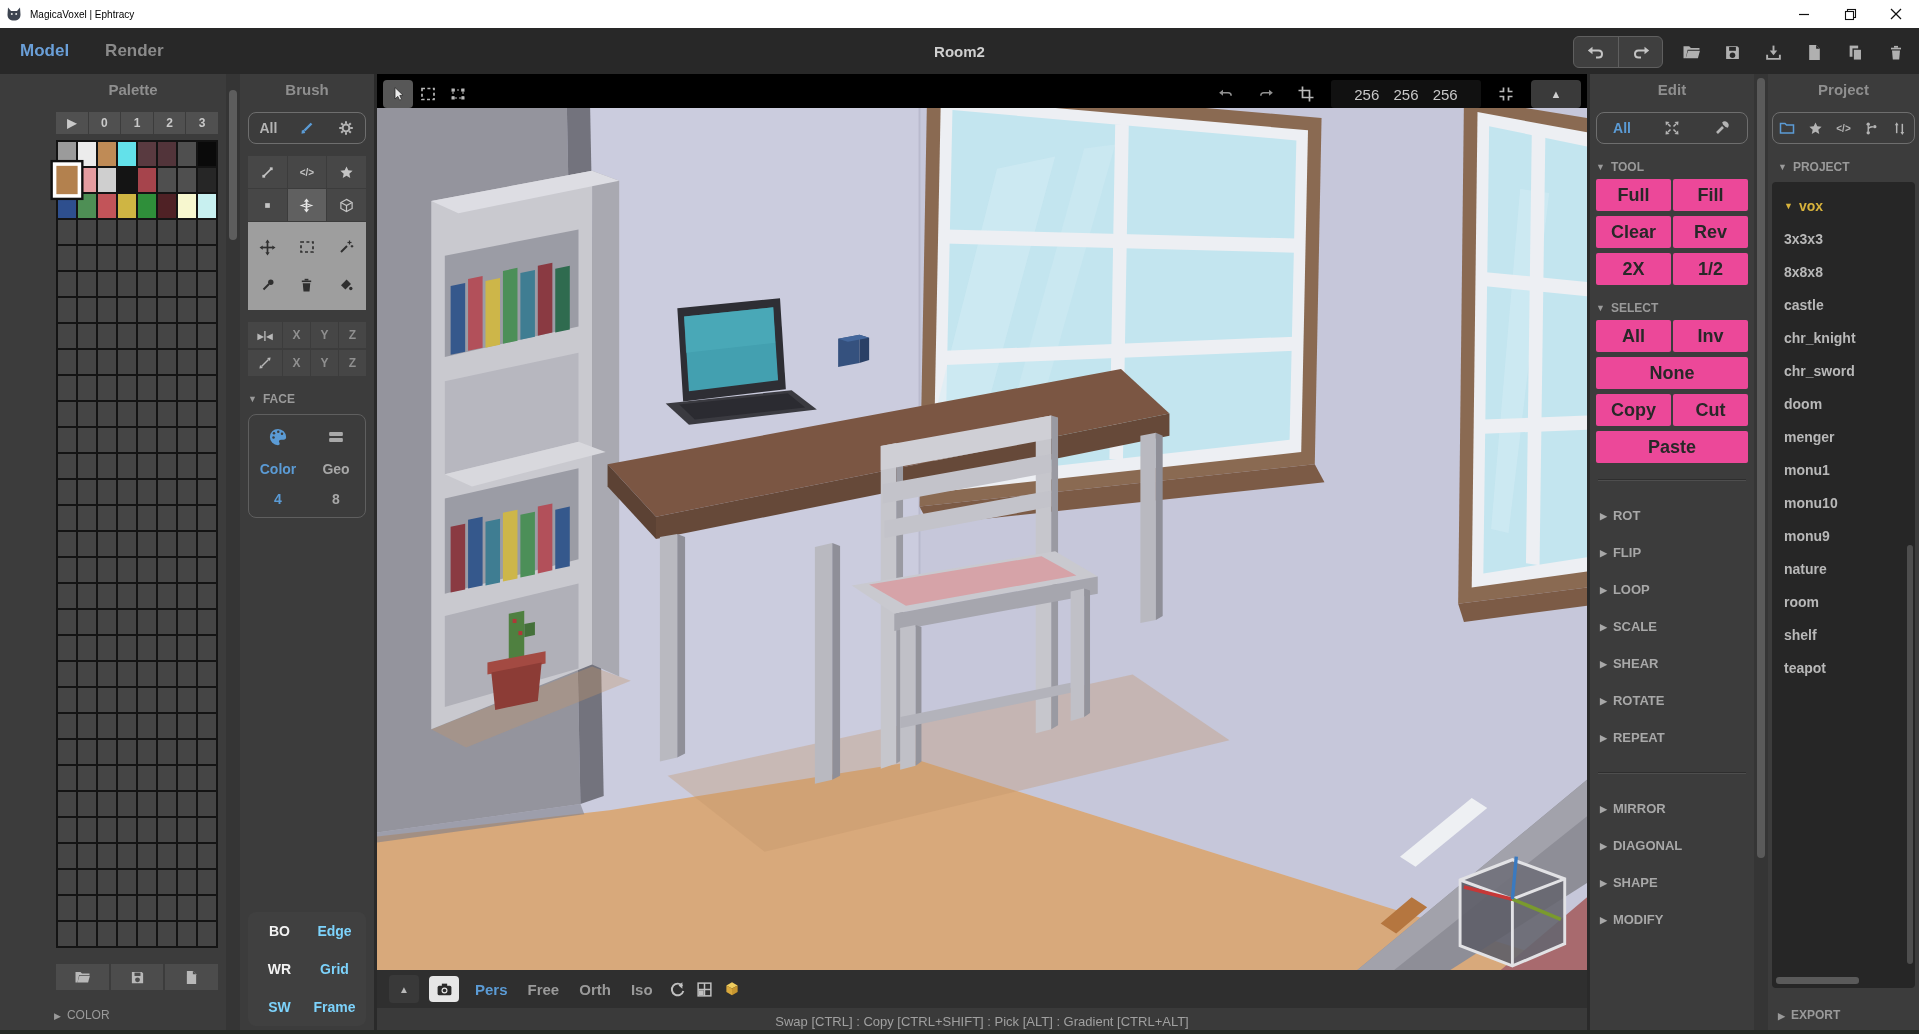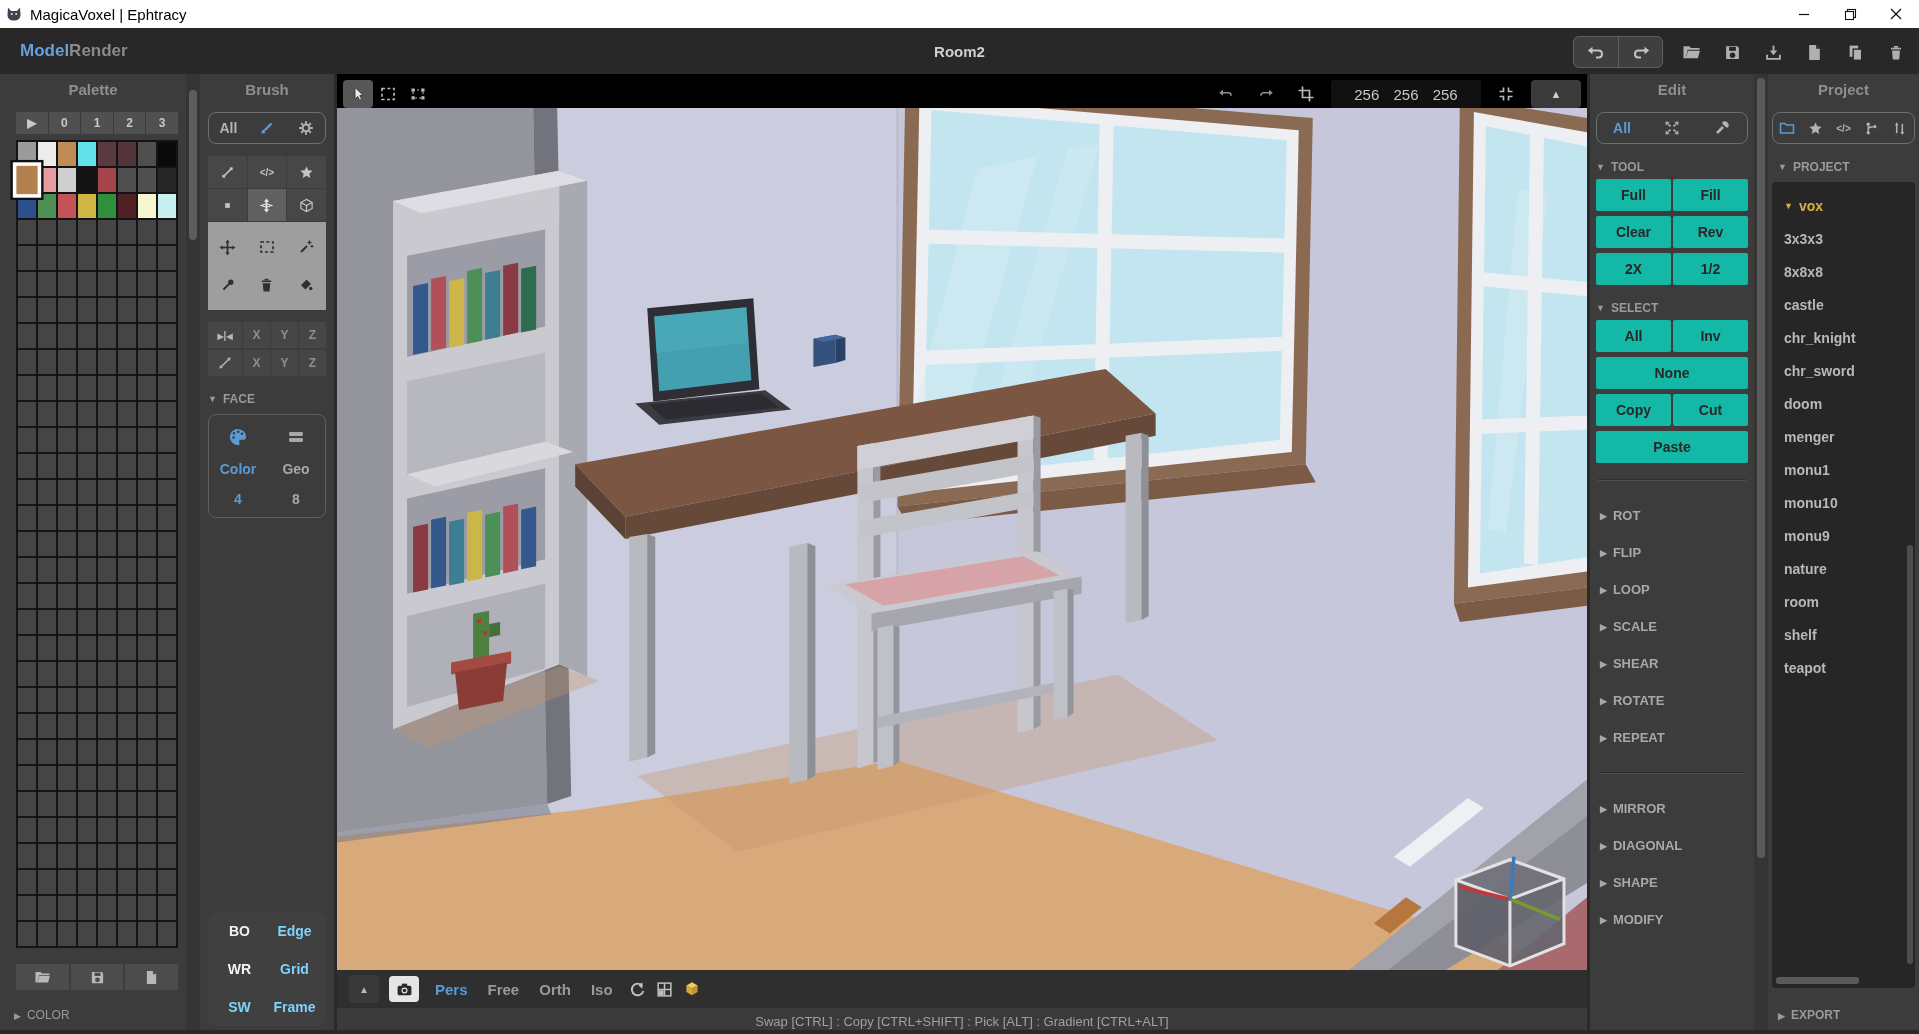--- a/index.html
+++ b/index.html
@@ -3,37 +3,37 @@
 <meta charset="utf-8">
 <style>
   html,body{margin:0;padding:0;background:#222;}
   *{box-sizing:border-box;user-select:none;}
   #app{position:relative;width:1919px;height:1034px;overflow:hidden;background:#3c3c3c;
        font-family:"Liberation Sans",sans-serif;}
   
   .titlebar{position:absolute;top:0;left:0;right:0;height:28px;background:#ffffff;
             display:flex;align-items:center;z-index:10;}
   .titlebar .app-ic{margin:0 8px 0 6px;display:flex;}
-  .titlebar .ttl{font-size:15px;color:#000;}
+  .titlebar .ttl{font-size:10px;color:#000;}
   .win-controls{margin-left:auto;display:flex;height:100%;}
   .win-btn{width:46px;height:100%;display:flex;align-items:center;justify-content:center;color:#111;}
   
   .menubar{position:absolute;top:28px;left:0;right:0;height:46px;background:#282828;z-index:9;}
-  .menu-tabs{position:absolute;left:20px;top:0;height:100%;display:flex;align-items:center;}
+  .menu-tabs{position:absolute;left:20px;top:0;height:100%;display:flex;gap:36px;align-items:center;}
   .menu-tab{font-size:17px;font-weight:bold;color:#8a8a8a;}
   .menu-tab.active{color:#6a9fd8;}
   .doc-title{position:absolute;left:0;right:0;top:0;height:100%;display:flex;align-items:center;
              justify-content:center;color:#cfcfcf;font-size:15px;font-weight:bold;pointer-events:none;}
   .menu-actions{position:absolute;right:10px;top:8px;display:flex;align-items:center;gap:15px;color:#b8b8b8;}
   .ur-group{display:flex;border:1px solid #5f5f5f;border-radius:6px;background:#3f3f3f;overflow:hidden;}
   .ur-btn{width:44px;height:30px;display:flex;align-items:center;justify-content:center;color:#c4c4c4;}
   .ur-btn + .ur-btn{border-left:1px solid #5f5f5f;}
   .mi-btn{width:26px;height:30px;display:flex;align-items:center;justify-content:center;color:#b0b0b0;}
   
-  .main{position:absolute;top:74px;left:0;right:0;bottom:0;display:flex;}
+  .main{position:absolute;top:74px;left:0;right:0;bottom:0;display:flex;padding-left:40px;}
   .panel-hdr{height:30px;display:flex;align-items:center;justify-content:center;
              color:#8f8f8f;font-size:15px;font-weight:bold;}
   
   .palette-col{width:186px;background:#3c3c3c;position:relative;flex:none;}
   .pal-tabs{display:flex;gap:1px;margin:8px 8px 0 16px;}
   .pal-tab{flex:1;height:22px;background:#505050;color:#c9c9c9;font-size:12px;font-weight:bold;
            display:flex;align-items:center;justify-content:center;}
   .swatch-grid{margin:6px 8px 0 16px;display:grid;grid-template-columns:repeat(8,1fr);gap:2px;
                background:#141414;padding:2px;width:162px;}
   .swatch{height:24px;}
@@ -101,21 +101,21 @@
   .view-modes{display:flex;gap:20px;align-items:center;margin:0 6px;}
   .vm{font-size:15px;font-weight:bold;color:#9a9a9a;}
   .vm.active{color:#5b9bd5;}
   .ft-ic{color:#c0c0c0;display:flex;align-items:center;}
   .vp-status{height:26px;background:#3a3a3a;display:flex;align-items:center;justify-content:center;
              color:#a0a0a0;font-size:13px;flex:none;}
   
   .edit-col{width:164px;background:#3c3c3c;position:relative;flex:none;padding:0 6px;}
   .edit-scroll{width:14px;background:#353535;position:relative;flex:none;}
   .ebtn-row{display:flex;gap:2px;margin-top:5px;}
-  .ebtn{flex:1;height:32px;background:#14b8a6;color:#282828;font-size:14px;font-weight:bold;
+  .ebtn{flex:1;height:32px;background:#ec4899;color:#282828;font-size:18px;font-weight:bold;
         display:flex;align-items:center;justify-content:center;border-radius:2px;}
   .divider{height:2px;margin:16px 2px;border-top:1px solid #2e2e2e;border-bottom:1px solid #4e4e4e;}
   .group-row{height:37px;display:flex;align-items:center;color:#a8a8a8;font-size:13px;font-weight:bold;padding-left:4px;}
   
   .project-col{width:151px;background:#3c3c3c;position:relative;flex:none;display:flex;flex-direction:column;padding:0 4px;}
   .proj-list{margin-top:8px;background:#262626;border-radius:4px;flex:1;position:relative;
              padding:8px 0 14px;overflow:hidden;margin-bottom:46px;}
   .proj-folder{height:32px;display:flex;align-items:center;padding-left:12px;color:#d8b33c;
                font-size:14px;font-weight:bold;}
   .proj-item{height:33px;display:flex;align-items:center;padding-left:12px;color:#b8b8b8;

